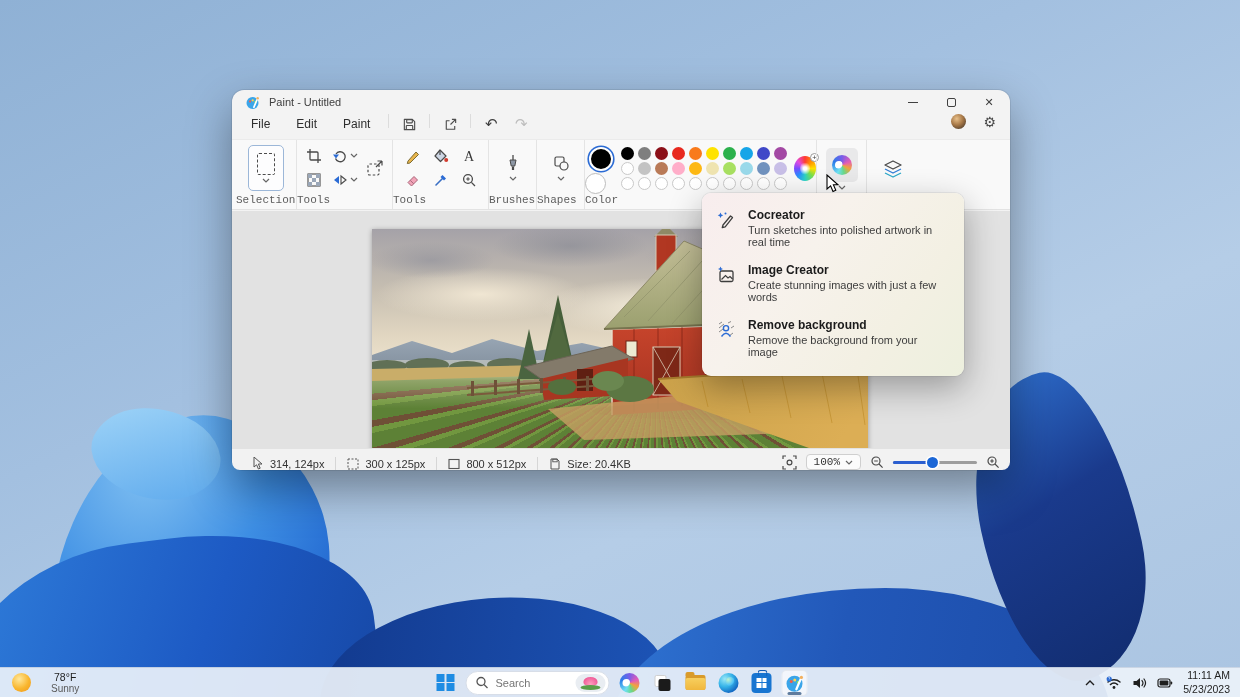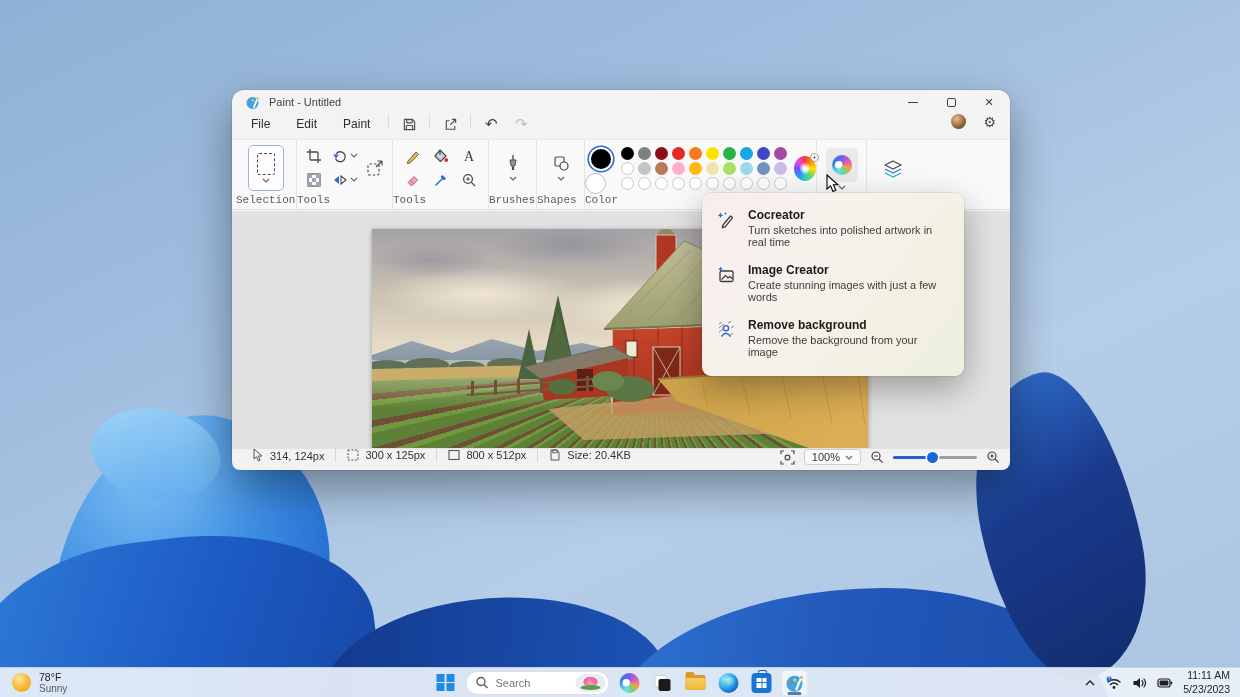--- a/index.html
+++ b/index.html
@@ -91,24 +91,24 @@
       radial-gradient(170px 42px at 58% 55%, rgba(248,240,222,.92), transparent 70%),
       radial-gradient(130px 32px at 92% 46%, rgba(238,228,206,.85), transparent 70%),
       linear-gradient(180deg,#a5a2a8 0%,#c6beb1 42%,#e1d6c1 75%,#f0e6d0 100%); }
   .field { position:absolute; left:0; right:0; top:136px; bottom:0; background:
       repeating-conic-gradient(at 57% 2%, #5d8136 0deg 2.8deg, #71973f 2.8deg 4deg, #6f5036 4deg 5.3deg); }
   .field::before { content:''; position:absolute; inset:0;
       background:linear-gradient(180deg, rgba(238,228,198,.9) 0%, rgba(238,228,198,.35) 8%, rgba(238,228,198,0) 22%); }
   .farm-svg { position:absolute; inset:0; }
 
   .statusbar { position:absolute; left:0; right:0; bottom:0; height:22px; background:#f2f2f2; border-top:1px solid #e2e2e2;
-               border-radius:0 0 8px 8px; display:flex; align-items:flex-start; font-size:11px; color:#333; padding:0 10px; }
+               border-radius:0 0 8px 8px; display:flex; align-items:flex-end; font-size:11px; color:#333; padding:0 10px; }
   .sitem { display:flex; align-items:center; gap:6px; padding:0 11px; }
   .ssep { width:1px; height:13px; background:#d6d6d6; }
-  .sright { margin-left:auto; display:flex; align-items:center; gap:9px; }
+  .sright { margin-left:auto; display:flex; align-items:center; gap:9px;font-family:Liberation Mono, monospace; }
   .zoombox { display:flex; align-items:center; gap:5px; border:1px solid #cfcfcf; background:#fbfbfb; border-radius:4px;
              padding:1px 7px; font-size:11px; color:#333; }
   .slider { position:relative; width:84px; height:12px; }
   .slider .track { position:absolute; left:0; right:0; top:5px; height:3px; border-radius:2px; background:#9d9d9d; }
   .slider .fill { position:absolute; left:0; width:44%; top:5px; height:3px; border-radius:2px; background:#2b5fd0; }
   .slider .thumb { position:absolute; left:40%; top:1px; width:11px; height:11px; border-radius:50%; background:#1b66d6;
                    box-shadow:0 0 0 1.5px #fff; }
 
   
   .dropdown { position:absolute; left:702px; top:193px; width:262px; z-index:7; border-radius:9px; padding:8px 0 10px;
@@ -119,21 +119,21 @@
   .ditem .txt .d { font-size:11px; color:#3d3d3d; margin-top:2px; }
   .dicon { margin-top:2px; flex:0 0 auto; }
 
   
   .cursor { position:absolute; left:826px; top:174px; z-index:9; }
 
   
   .taskbar { position:absolute; left:0; right:0; bottom:0; height:30px; z-index:8;
              background:rgba(236,242,250,.92); border-top:1px solid rgba(120,140,170,.25);
              display:flex; align-items:center; }
-  .weather { position:absolute; left:12px; top:0; bottom:0; display:flex; align-items:center; gap:8px; }
+  .weather { position:absolute; left:12px; top:0; bottom:0; display:flex; align-items:center; gap:20px;text-align:center; }
   .sun { width:19px; height:19px; border-radius:50%;
          background:radial-gradient(circle at 38% 32%, #ffe79a 0%, #f9b62e 55%, #ef961c 100%); }
   .wtext .l1 { font-size:10.5px; color:#1f1f1f; }
   .wtext .l2 { font-size:10px; color:#5a5a5a; }
   .tcenter { position:absolute; left:50%; top:0; bottom:0; transform:translateX(-50%); display:flex; align-items:center; gap:7px; }
   .titem { width:26px; height:26px; border-radius:5px; display:flex; align-items:center; justify-content:center; position:relative; }
   .titem.active { background:rgba(255,255,255,.65); box-shadow:inset 0 0 0 1px rgba(0,0,0,.05); }
   .titem.active::after { content:''; position:absolute; bottom:1px; left:50%; transform:translateX(-50%);
              width:14px; height:3px; border-radius:2px; background:#5f7c9e; }
   .startgrid { display:grid; grid-template-columns:8px 8px; gap:1.5px; }

